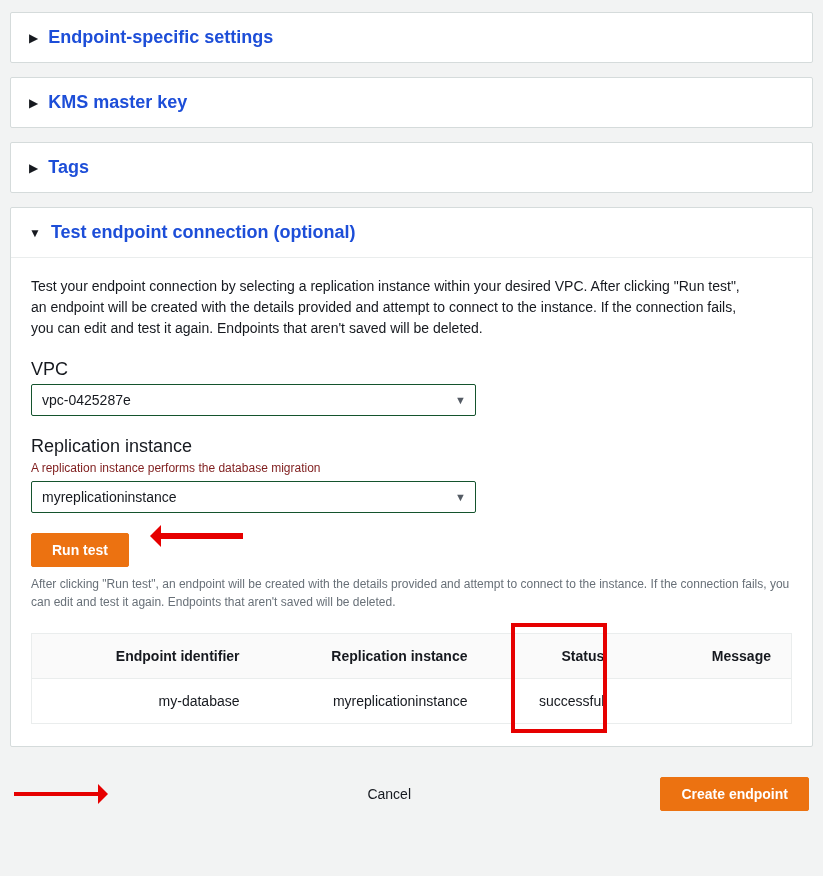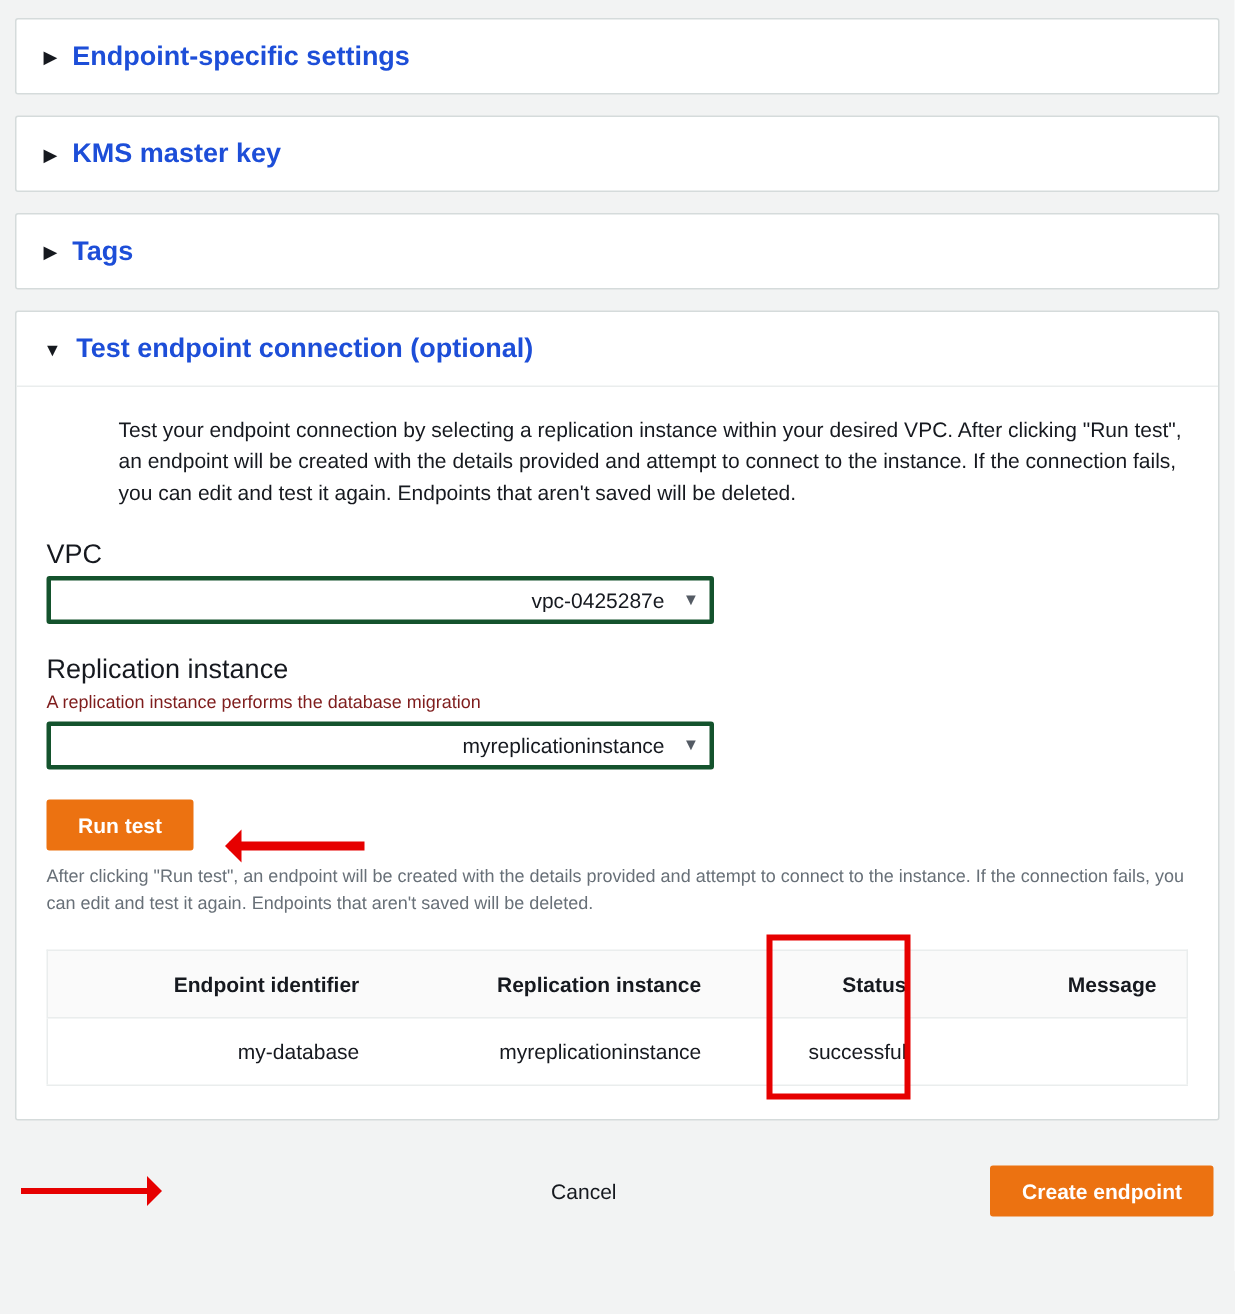--- a/index.html
+++ b/index.html
@@ -38,21 +38,20 @@
   }
   .panel-body {
     padding: 18px 20px 22px;
   }
   .desc {
     font-size: 14px;
     color: #16191f;
     line-height: 1.5;
     margin-bottom: 20px;
     max-width: 720px;
-    margin-left: 48px;
   }
   .field-label {
     font-size: 18px;
     font-weight: 400;
     margin-bottom: 4px;
     color: #16191f;
   }
   .field-hint {
     font-size: 12px;
     color: #7f1d1d;
@@ -60,27 +59,26 @@
   }
   .select-wrap {
     position: relative;
     width: 445px;
     margin-bottom: 20px;
   }
   .select-wrap select {
     width: 100%;
     height: 32px;
     padding: 4px 30px 4px 10px;
-    border: 3px solid #14532d;
+    border: 1px solid #14532d;
     border-radius: 2px;
     background: #fff;
     font-size: 14px;
     color: #16191f;
     appearance: none;
-    text-align: right;
     -webkit-appearance: none;
   }
   .select-wrap .chev {
     position: absolute;
     right: 10px;
     top: 50%;
     transform: translateY(-50%);
     pointer-events: none;
     font-size: 11px;
     color: #545b64;
@@ -102,21 +100,21 @@
   }
   .btn-link {
     background: transparent;
     color: #16191f;
     font-weight: 400;
     padding: 6px 14px;
   }
   .run-test-row {
     position: relative;
     display: flex;
-    align-items: flex-end;
+    align-items: flex-start;
     margin-bottom: 8px;
   }
   .small-desc {
     font-size: 12px;
     color: #687078;
     line-height: 1.5;
     margin-bottom: 22px;
   }
   table.results {
     width: 100%;

